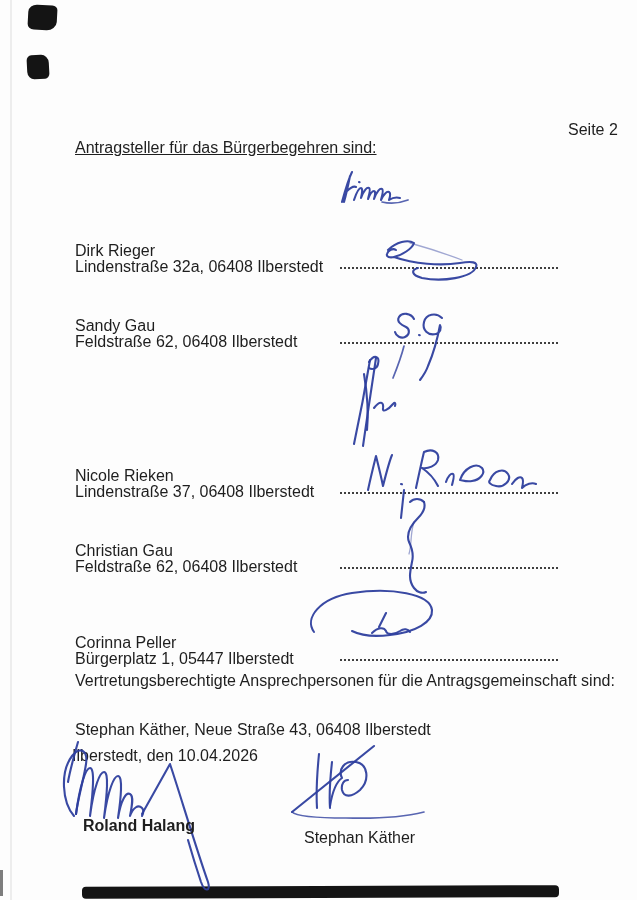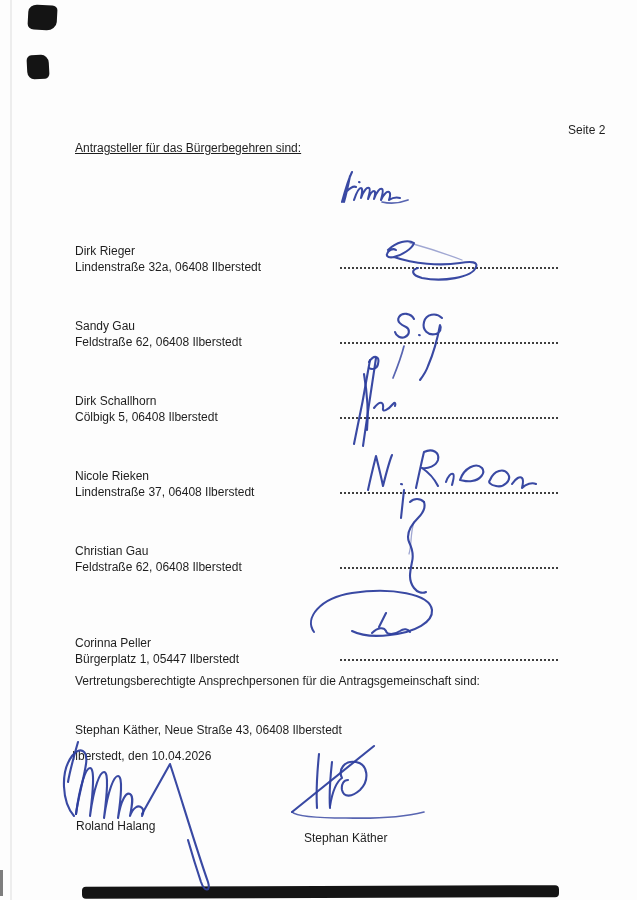--- a/index.html
+++ b/index.html
@@ -1,18 +1,18 @@
 <!DOCTYPE html>
 <html><head>
 <meta charset="utf-8">
 <style>
   html,body{margin:0;padding:0;}
   body{width:637px;height:900px;position:relative;background:var(--paper,#fdfdfd);overflow:hidden;
        font-family:"Liberation Sans",sans-serif;}
-  .t{position:absolute;font-size:12px;line-height:16px;color:var(--txt,#1e1e1e);white-space:nowrap;}
+  .t{position:absolute;font-size:16px;line-height:16px;color:var(--txt,#1e1e1e);white-space:nowrap;}
   .app{position:absolute;left:75px;width:485px;height:30px;}
   .app .nm{position:absolute;left:0;top:0;}
   .app .ad{position:absolute;left:0;top:16px;}
   .app .dots{position:absolute;left:265px;top:24px;width:218px;height:0;border-bottom:2px dotted #3f3f3f;}
   .sig{position:absolute;}
   .sig path{fill:none;stroke:var(--ink,#2e3f9e);stroke-width:2.1;stroke-linecap:round;stroke-linejoin:round;opacity:.95;}
   .sig path.lt{stroke-width:1.3;opacity:.45;}
   .sig path.md{stroke-width:1.7;opacity:.8;}
   .artifact{position:absolute;background:var(--art,#141414);}
   .edge{position:absolute;background:#ededed;}
@@ -32,25 +32,20 @@
   <div class="t" style="left:75px;top:140px;text-decoration:underline;">Antragsteller für das Bürgerbegehren sind:</div>
 
   <div class="app" style="top:243px;">
     <div class="t nm">Dirk Rieger</div>
     <div class="t ad">Lindenstraße 32a, 06408 Ilberstedt</div>
     <div class="dots"></div>
   </div>
   <div class="app" style="top:318px;">
     <div class="t nm">Sandy Gau</div>
     <div class="t ad">Feldstraße 62, 06408 Ilberstedt</div>
-    <div class="dots"></div>
-  </div>
-  <div class="app" style="top:393px;">
-    <div class="t nm">Dirk Schallhorn</div>
-    <div class="t ad">Cölbigk 5, 06408 Ilberstedt</div>
     <div class="dots"></div>
   </div>
   <div class="app" style="top:468px;">
     <div class="t nm">Nicole Rieken</div>
     <div class="t ad">Lindenstraße 37, 06408 Ilberstedt</div>
     <div class="dots"></div>
   </div>
   <div class="app" style="top:543px;">
     <div class="t nm">Christian Gau</div>
     <div class="t ad">Feldstraße 62, 06408 Ilberstedt</div>
@@ -124,16 +119,16 @@
   </svg>
 
   <svg class="sig" style="left:286px;top:736px;" width="145" height="88" viewBox="0 0 145 88">
     <path d="M33,18 C31,38 30,55 31,72"></path>
     <path d="M46,26 C44,44 43,58 44,72"></path>
     <path d="M44,70 C46,58 50,46 56,42 C52,34 58,24 70,26 C82,28 84,44 74,54 C66,61 58,62 56,54 C55,48 58,44 62,44"></path>
     <path d="M6,76 C36,52 66,28 88,10"></path>
     <path class="md" d="M6,76 C10,80 30,82 60,82 C95,83 122,80 138,76"></path>
   </svg>
 
-  <div class="t" style="left:76px;top:818px;">Roland Halang</div>
+  <div class="t" style="left:83px;top:818px;font-weight:bold;">Roland Halang</div>
   <div class="t" style="left:304px;top:830px;">Stephan Käther</div>
 
 </div>
 
 </body></html>

